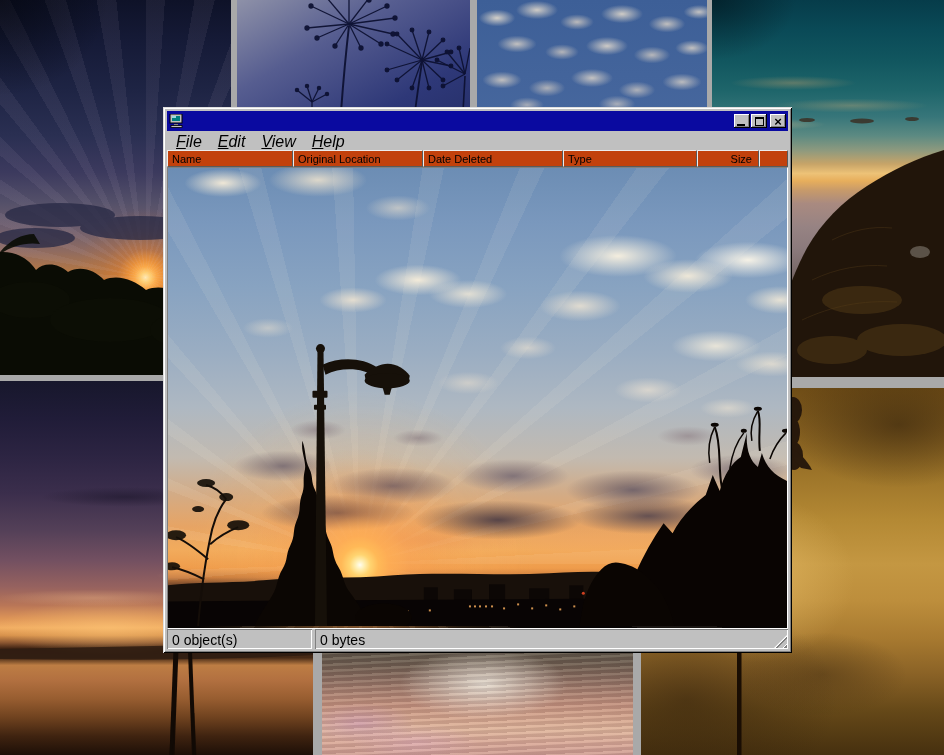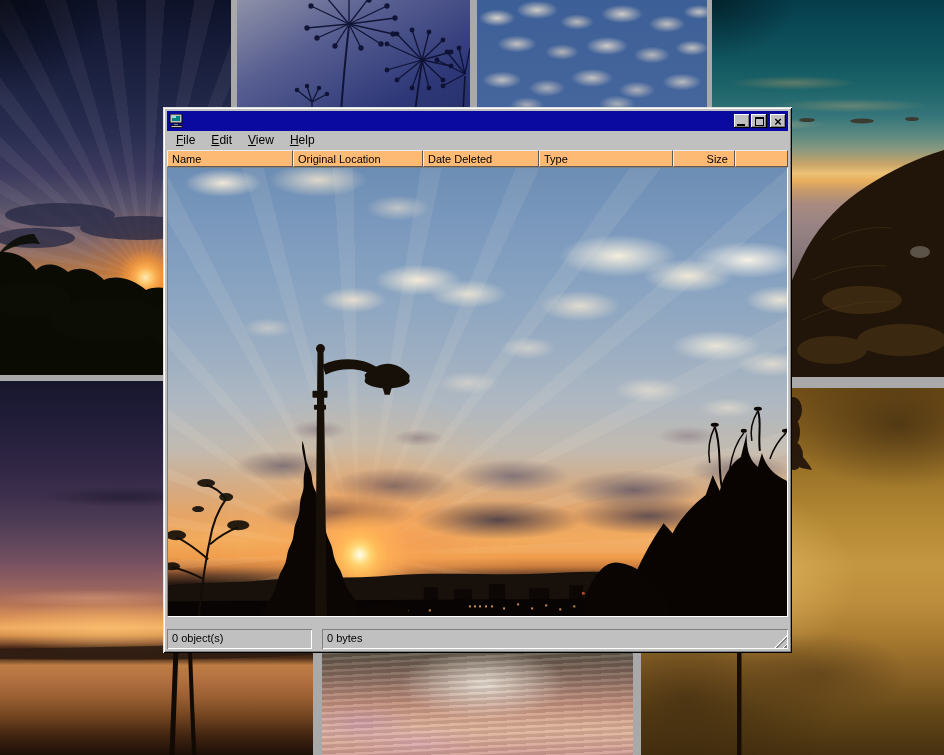--- a/index.html
+++ b/index.html
@@ -98,31 +98,31 @@
   .tb-spacer{flex:1;}
   .tbtn{width:16px;height:14px;background:#c0c0c0;flex:none;margin-left:1px;
     box-shadow: inset -1px -1px 0 #000, inset 1px 1px 0 #fff, inset -2px -2px 0 #808080;
     display:flex;align-items:center;justify-content:center;cursor:default;}
   .tbtn.close{margin-left:3px;}
   .g-min{width:8px;height:2px;background:#000;margin-top:7px;margin-right:2px;}
   .g-max{width:9px;height:9px;box-sizing:border-box;border:1px solid #000;border-top-width:2px;}
   .g-close{font-size:13px;font-weight:bold;line-height:11px;color:#000;}
 
   .menubar{height:19px;display:flex;align-items:flex-start;padding-left:1px;
-    font-size:12px;color:#000;flex:none;}
+    font-size:16px;color:#000;flex:none;font-style:italic;}
   .menu-item{padding:2px 8px 3px 8px;}
   .accel{text-decoration:underline;}
 
   .headerrow{height:17px;display:flex;flex:none;font-size:11px;}
-  .hcell{box-sizing:border-box;background:#fdba74;padding:2px 4px 1px 4px;
+  .hcell{box-sizing:border-box;background:#c2410c;padding:2px 4px 1px 4px;
     border:1px solid;border-color:#ececec #5a5a5a #5a5a5a #ececec;
     white-space:nowrap;overflow:hidden;}
   .hcell.c0{width:126px;}
   .hcell.c1{width:130px;}
-  .hcell.c2{width:116px;}
+  .hcell.c2{width:140px;}
   .hcell.c3{width:134px;}
   .hcell.c4{width:62px;text-align:right;padding-right:6px;}
   .hcell.cf{flex:1;}
 
   .client{flex:1;position:relative;overflow:hidden;background:#000;
     border:1px solid;border-color:#808080 #fff #fff #808080;}
   .layer{position:absolute;inset:0;}
   .sky{background:linear-gradient(180deg,#6c8db4 0%,#7a98bd 12%,#88a3c1 26%,#9aadc2 40%,#aeb8c2 52%,#c2bab0 63%,#d3ab85 71%,#e7a464 78%,#f2ab5c 83%,#ef9c4b 87%,#c97b3c 89%,#6b4229 90.8%,#2e1c14 92.6%,#100a06 95%,#070403 100%);}
   .rays{opacity:.9;background:
       radial-gradient(circle at 31% 86%, rgba(255,214,140,.55) 0%, rgba(255,190,110,.25) 12%, rgba(255,190,110,0) 30%),
@@ -156,22 +156,22 @@
       radial-gradient(120px 28px at 330px 352px, rgba(72,58,68,.9), rgba(72,58,68,0) 70%),
       radial-gradient(110px 26px at 480px 348px, rgba(80,66,76,.85), rgba(80,66,76,0) 70%),
       radial-gradient(84px 22px at 588px 342px, rgba(86,70,78,.8), rgba(86,70,78,0) 70%),
       radial-gradient(130px 22px at 260px 372px, rgba(235,152,88,.5), rgba(235,152,88,0) 70%),
       radial-gradient(150px 24px at 430px 374px, rgba(242,168,100,.45), rgba(242,168,100,0) 70%),
       radial-gradient(40px 14px at 150px 262px, rgba(130,115,122,.6), rgba(130,115,122,0) 70%),
       radial-gradient(36px 12px at 250px 270px, rgba(126,110,118,.55), rgba(126,110,118,0) 70%),
       radial-gradient(44px 14px at 520px 268px, rgba(130,112,120,.5), rgba(130,112,120,0) 70%);}
   .sun{background:radial-gradient(circle at 31% 86.3%, #fffdf2 0%, #ffeeb0 .8%, #ffd470 1.8%, #ffb957 3.2%, rgba(255,170,80,.8) 5%, rgba(250,150,70,.4) 8.5%, rgba(244,142,66,.16) 13%, rgba(244,142,66,0) 20%);}
 
-  .statusbar{height:20px;display:flex;gap:10px;padding-top:12px;flex:none;
-    position:relative;font-size:11px;}
+  .statusbar{height:20px;display:flex;gap:3px;padding-top:0;flex:none;
+    position:relative;font-size:14px;}
   .spanel{box-shadow: inset 1px 1px 0 #808080, inset -1px -1px 0 #fff;
     padding:3px 0 0 5px;box-sizing:border-box;white-space:nowrap;overflow:hidden;}
   .sp1{width:145px;}
   .sp2{flex:1;}
   .grip{position:absolute;right:1px;bottom:1px;width:13px;height:13px;
     background:repeating-linear-gradient(135deg, rgba(0,0,0,0) 0 3px, #fff 3px 4px, #808080 4px 6px);
     clip-path:polygon(100% 0, 100% 100%, 0 100%);}
 </style>
 </head>
 <body style="background: rgb(169, 169, 169);">

